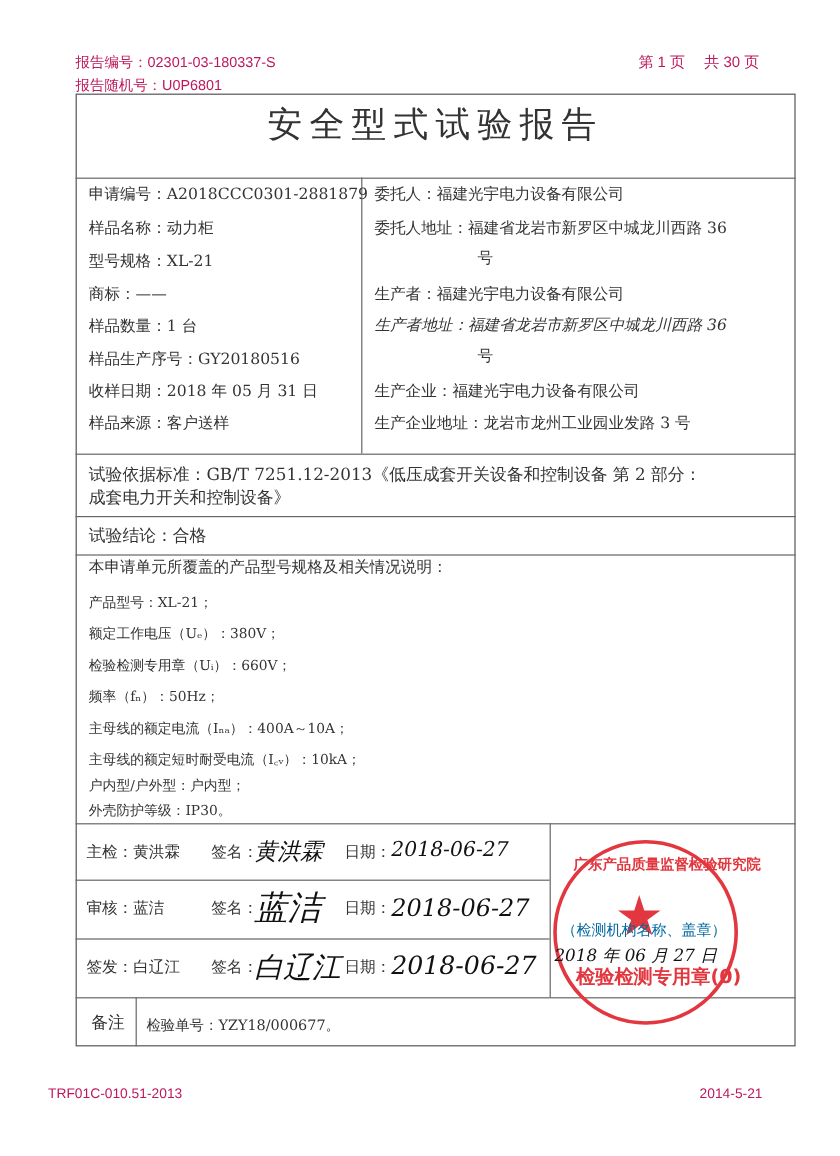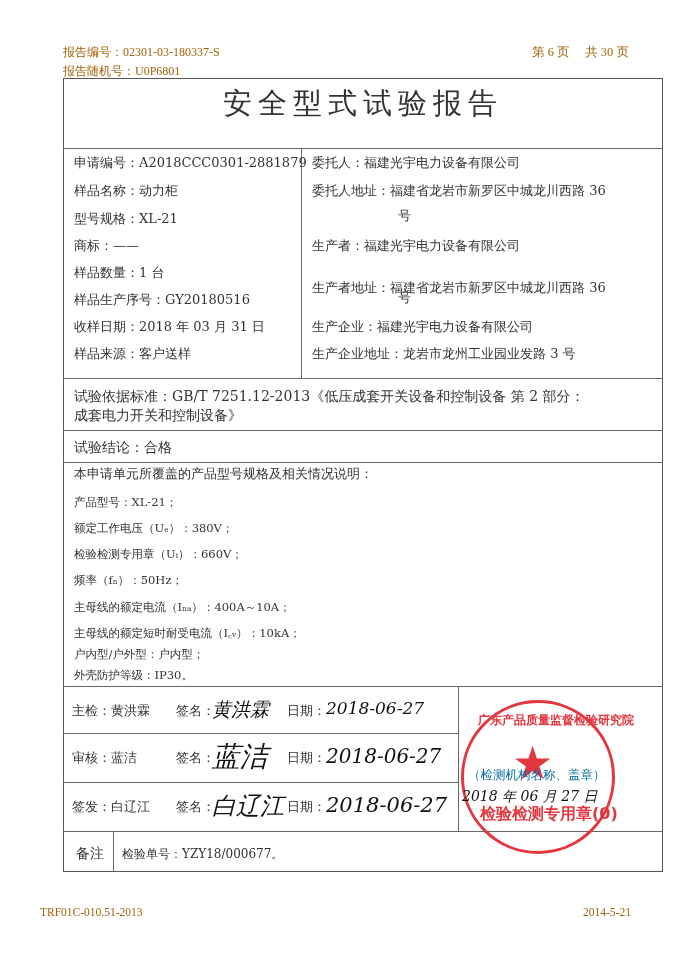--- a/index.html
+++ b/index.html
@@ -1,19 +1,19 @@
 <!DOCTYPE html>
 <html><head>
 <meta charset="utf-8">
 <style>
   html, body { margin:0; padding:0; background:#ffffff; }
   body { width:700px; height:963px; position:relative; overflow:hidden;
          font-family:"DejaVu Serif","Liberation Serif",serif; color:#333; }
   .abs { position:absolute; }
-  .hdr { font-size:12px; color:#a16207; font-family:Liberation Serif, serif; }
+  .hdr { font-size:12px; color:#be185d; font-family:Liberation Sans, sans-serif; }
   .frame { position:absolute; left:63px; top:78px; width:600px; height:794px;
            border:1.5px solid #555; box-sizing:border-box; }
   .hline { position:absolute; left:63px; width:600px; height:0; border-top:1.3px solid #666; }
   .vline { position:absolute; width:0; border-left:1.3px solid #666; }
   .title { position:absolute; left:63px; top:84px; width:600px; text-align:center;
            font-size:29px; letter-spacing:6px; color:#333; font-family:"DejaVu Sans","Liberation Sans",sans-serif; font-weight:300; }
   .cell { position:absolute; font-size:13px; color:#333; white-space:nowrap; line-height:16px; }
   .small { font-size:11.5px; }
   .sig { position:absolute; font-family:"DejaVu Serif","Liberation Serif",serif; font-style:italic;
          color:#111; white-space:nowrap; }
@@ -25,21 +25,21 @@
 </style>
 </head>
 <body>
 
 <div class="abs hdr" style="left:63px;top:44px;">
   <span>报告编号：</span><span>02301-03-180337-S</span>
 </div>
 <div class="abs hdr" style="left:63px;top:63px;">
   <span>报告随机号：</span><span>U0P6801</span>
 </div>
-<div class="abs hdr" style="left:532px;top:44px;font-size:12.5px;">第 6 页　 共 30 页</div>
+<div class="abs hdr" style="left:532px;top:44px;font-size:12.5px;">第 1 页　 共 30 页</div>
 
 <div class="frame"></div>
 
 <div class="title">安全型式试验报告</div>
 
 <div class="hline" style="top:148px;"></div>
 <div class="hline" style="top:378px;"></div>
 <div class="hline" style="top:430px;"></div>
 <div class="hline" style="top:462px;"></div>
 <div class="hline" style="top:686px;"></div>
@@ -50,28 +50,28 @@
 <div class="vline" style="left:301px;top:148px;height:230px;"></div>
 <div class="vline" style="left:458px;top:686px;height:145px;"></div>
 <div class="vline" style="left:113px;top:831px;height:41px;"></div>
 
 <div class="cell" style="left:74px;top:155px;"><span>申请编号：</span><span>A2018CCC0301-2881879</span></div>
 <div class="cell" style="left:74px;top:183px;text-align:center;"><span>样品名称：</span><span>动力柜</span></div>
 <div class="cell" style="left:74px;top:211px;"><span>型号规格：</span><span>XL-21</span></div>
 <div class="cell" style="left:74px;top:238px;"><span>商标：</span><span>——</span></div>
 <div class="cell" style="left:74px;top:265px;"><span>样品数量：</span><span>1 台</span></div>
 <div class="cell" style="left:74px;top:292px;"><span>样品生产序号：</span><span>GY20180516</span></div>
-<div class="cell" style="left:74px;top:319px;"><span>收样日期：</span><span>2018 年 03 月 31 日</span></div>
+<div class="cell" style="left:74px;top:319px;"><span>收样日期：</span><span>2018 年 05 月 31 日</span></div>
 <div class="cell" style="left:74px;top:346px;"><span>样品来源：</span><span>客户送样</span></div>
 
 <div class="cell" style="left:312px;top:155px;"><span>委托人：</span><span>福建光宇电力设备有限公司</span></div>
 <div class="cell" style="left:312px;top:183px;"><span>委托人地址：</span><span>福建省龙岩市新罗区中城龙川西路 36</span></div>
 <div class="cell" style="left:398px;top:208px;">号</div>
 <div class="cell" style="left:312px;top:238px;"><span>生产者：</span><span>福建光宇电力设备有限公司</span></div>
-<div class="cell" style="left:312px;top:280px;"><span>生产者地址：</span><span>福建省龙岩市新罗区中城龙川西路 36</span></div>
+<div class="cell" style="left:312px;top:264px;font-style:italic;"><span>生产者地址：</span><span>福建省龙岩市新罗区中城龙川西路 36</span></div>
 <div class="cell" style="left:398px;top:290px;">号</div>
 <div class="cell" style="left:312px;top:319px;"><span>生产企业：</span><span>福建光宇电力设备有限公司</span></div>
 <div class="cell" style="left:312px;top:346px;"><span>生产企业地址：</span><span>龙岩市龙州工业园业发路 3 号</span></div>
 
 <div class="cell" style="left:74px;top:388px;font-size:14px;">试验依据标准：GB/T 7251.12-2013《低压成套开关设备和控制设备 第 2 部分：</div>
 <div class="cell" style="left:74px;top:407px;font-size:14px;">成套电力开关和控制设备》</div>
 
 <div class="cell" style="left:74px;top:439px;font-size:14px;"><span>试验结论：</span><span>合格</span></div>
 
 <div class="cell" style="left:74px;top:466px;font-size:13px;">本申请单元所覆盖的产品型号规格及相关情况说明：</div>

